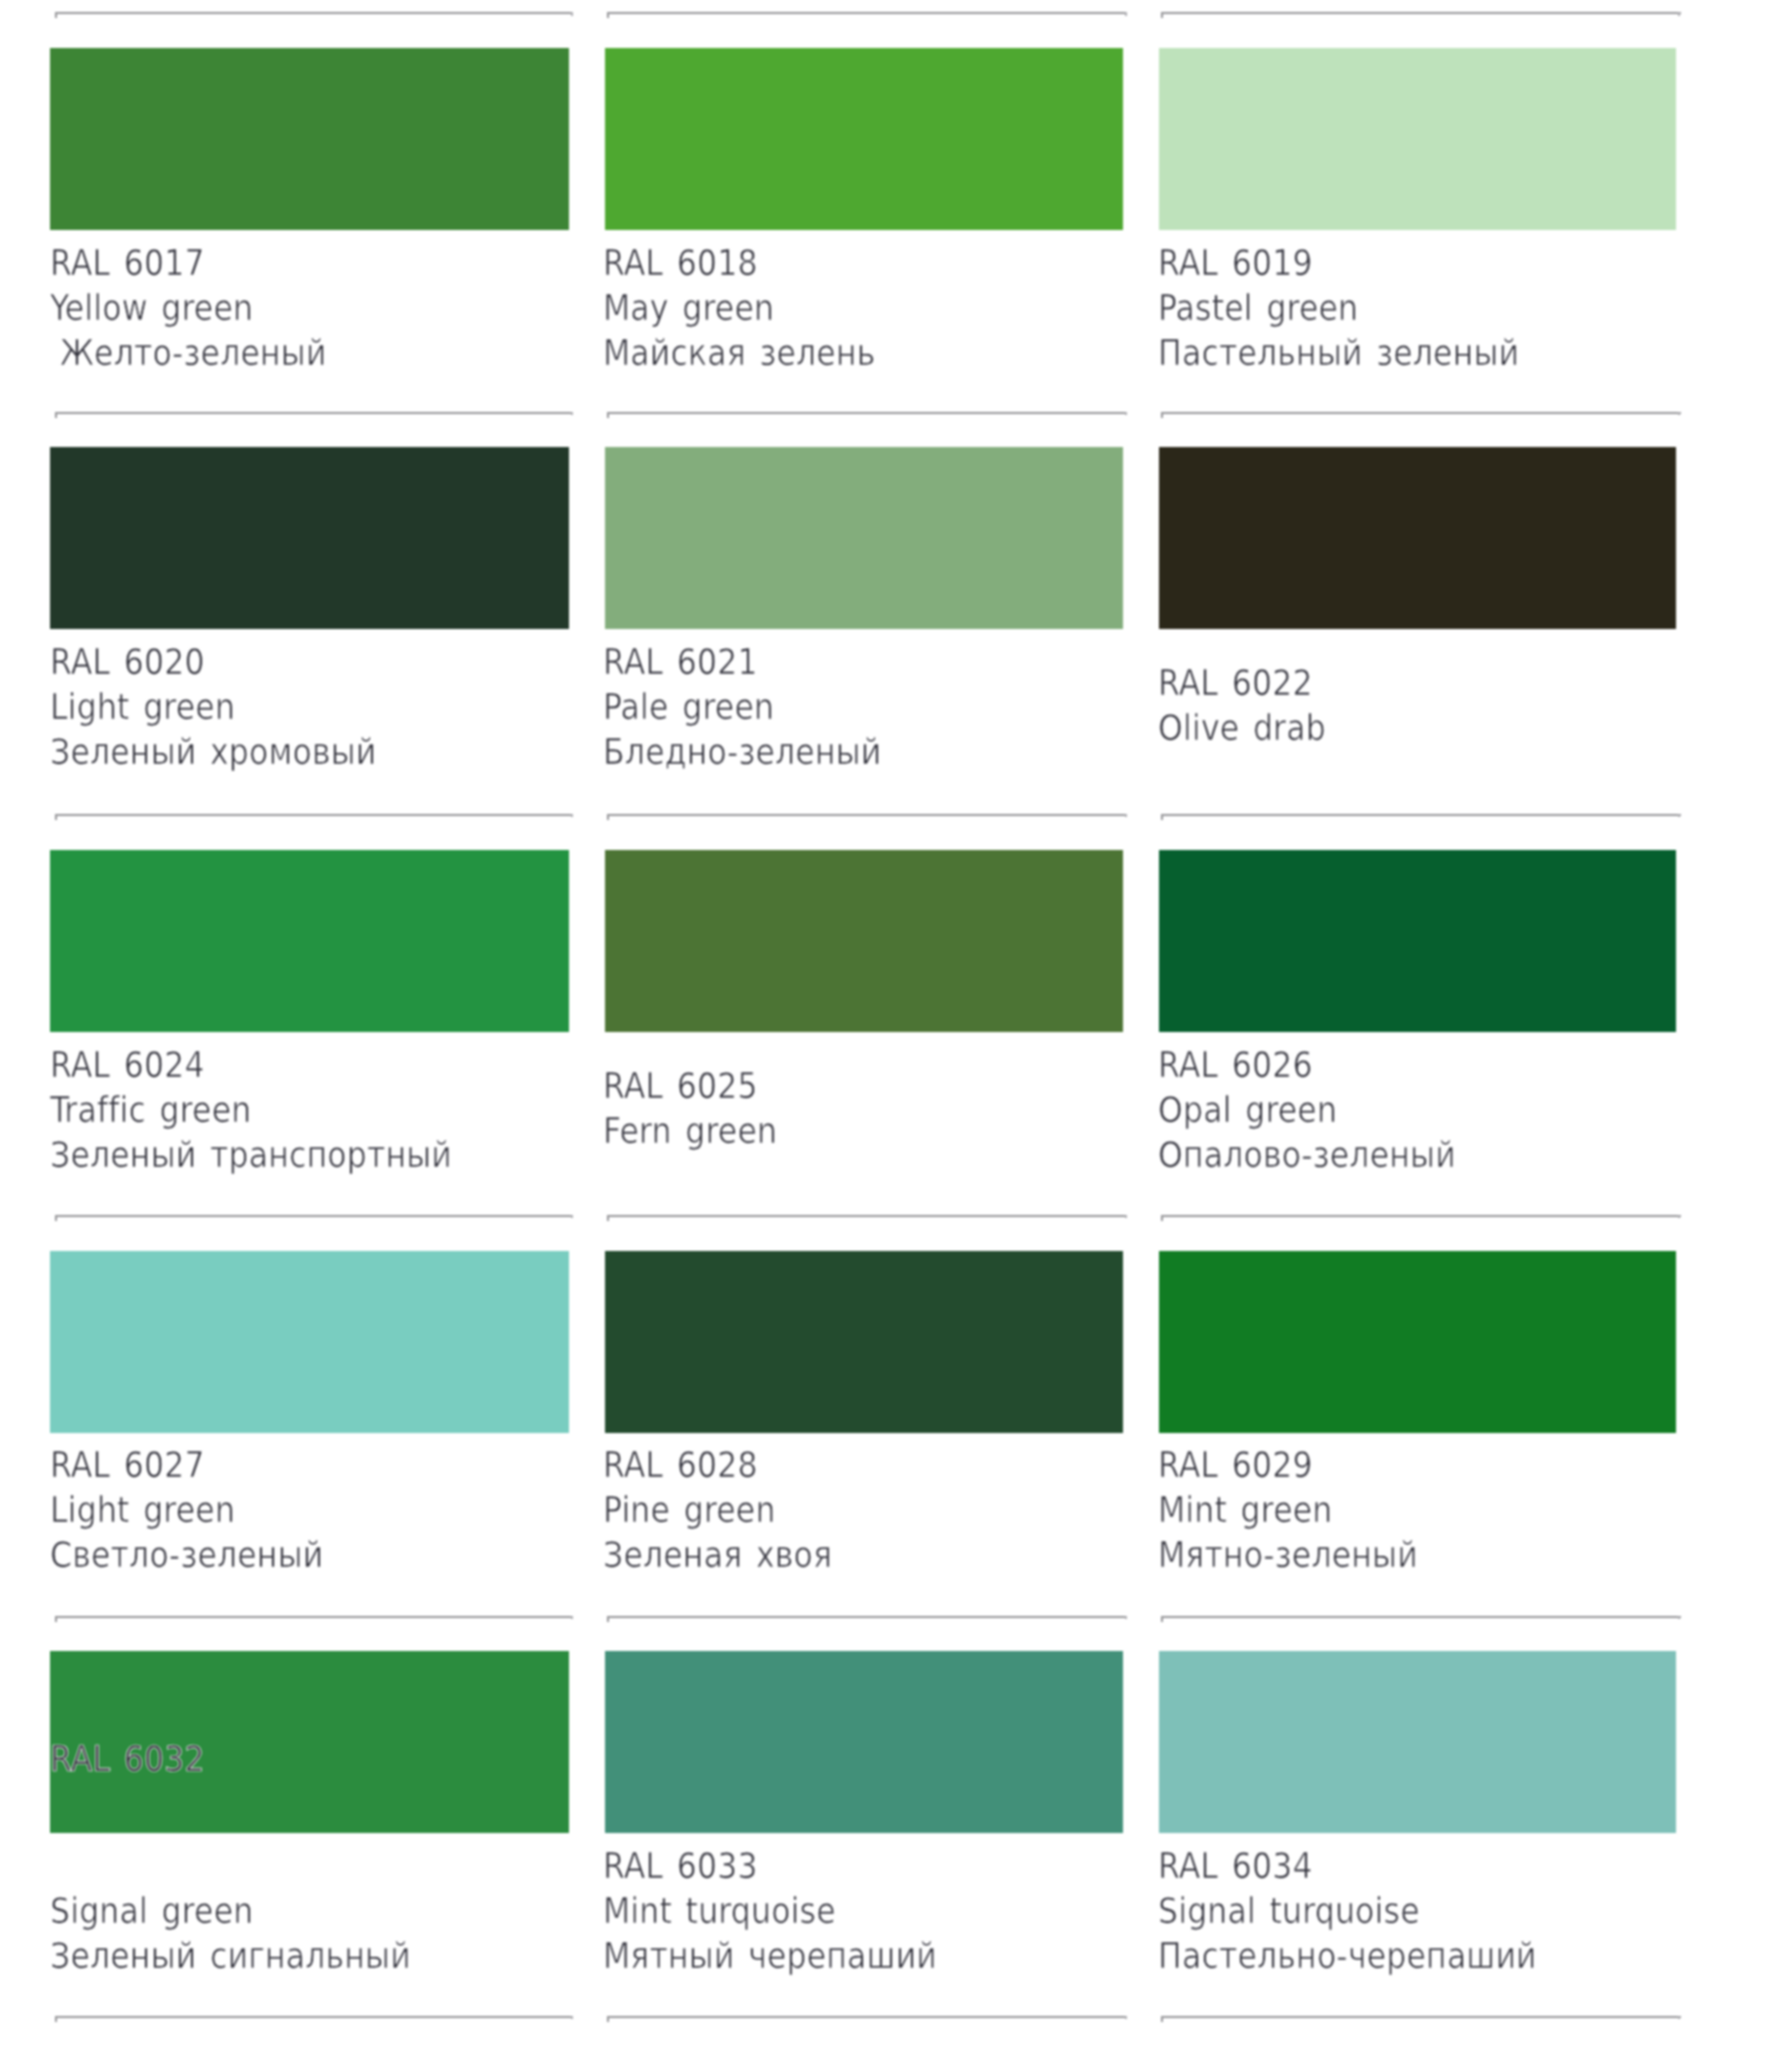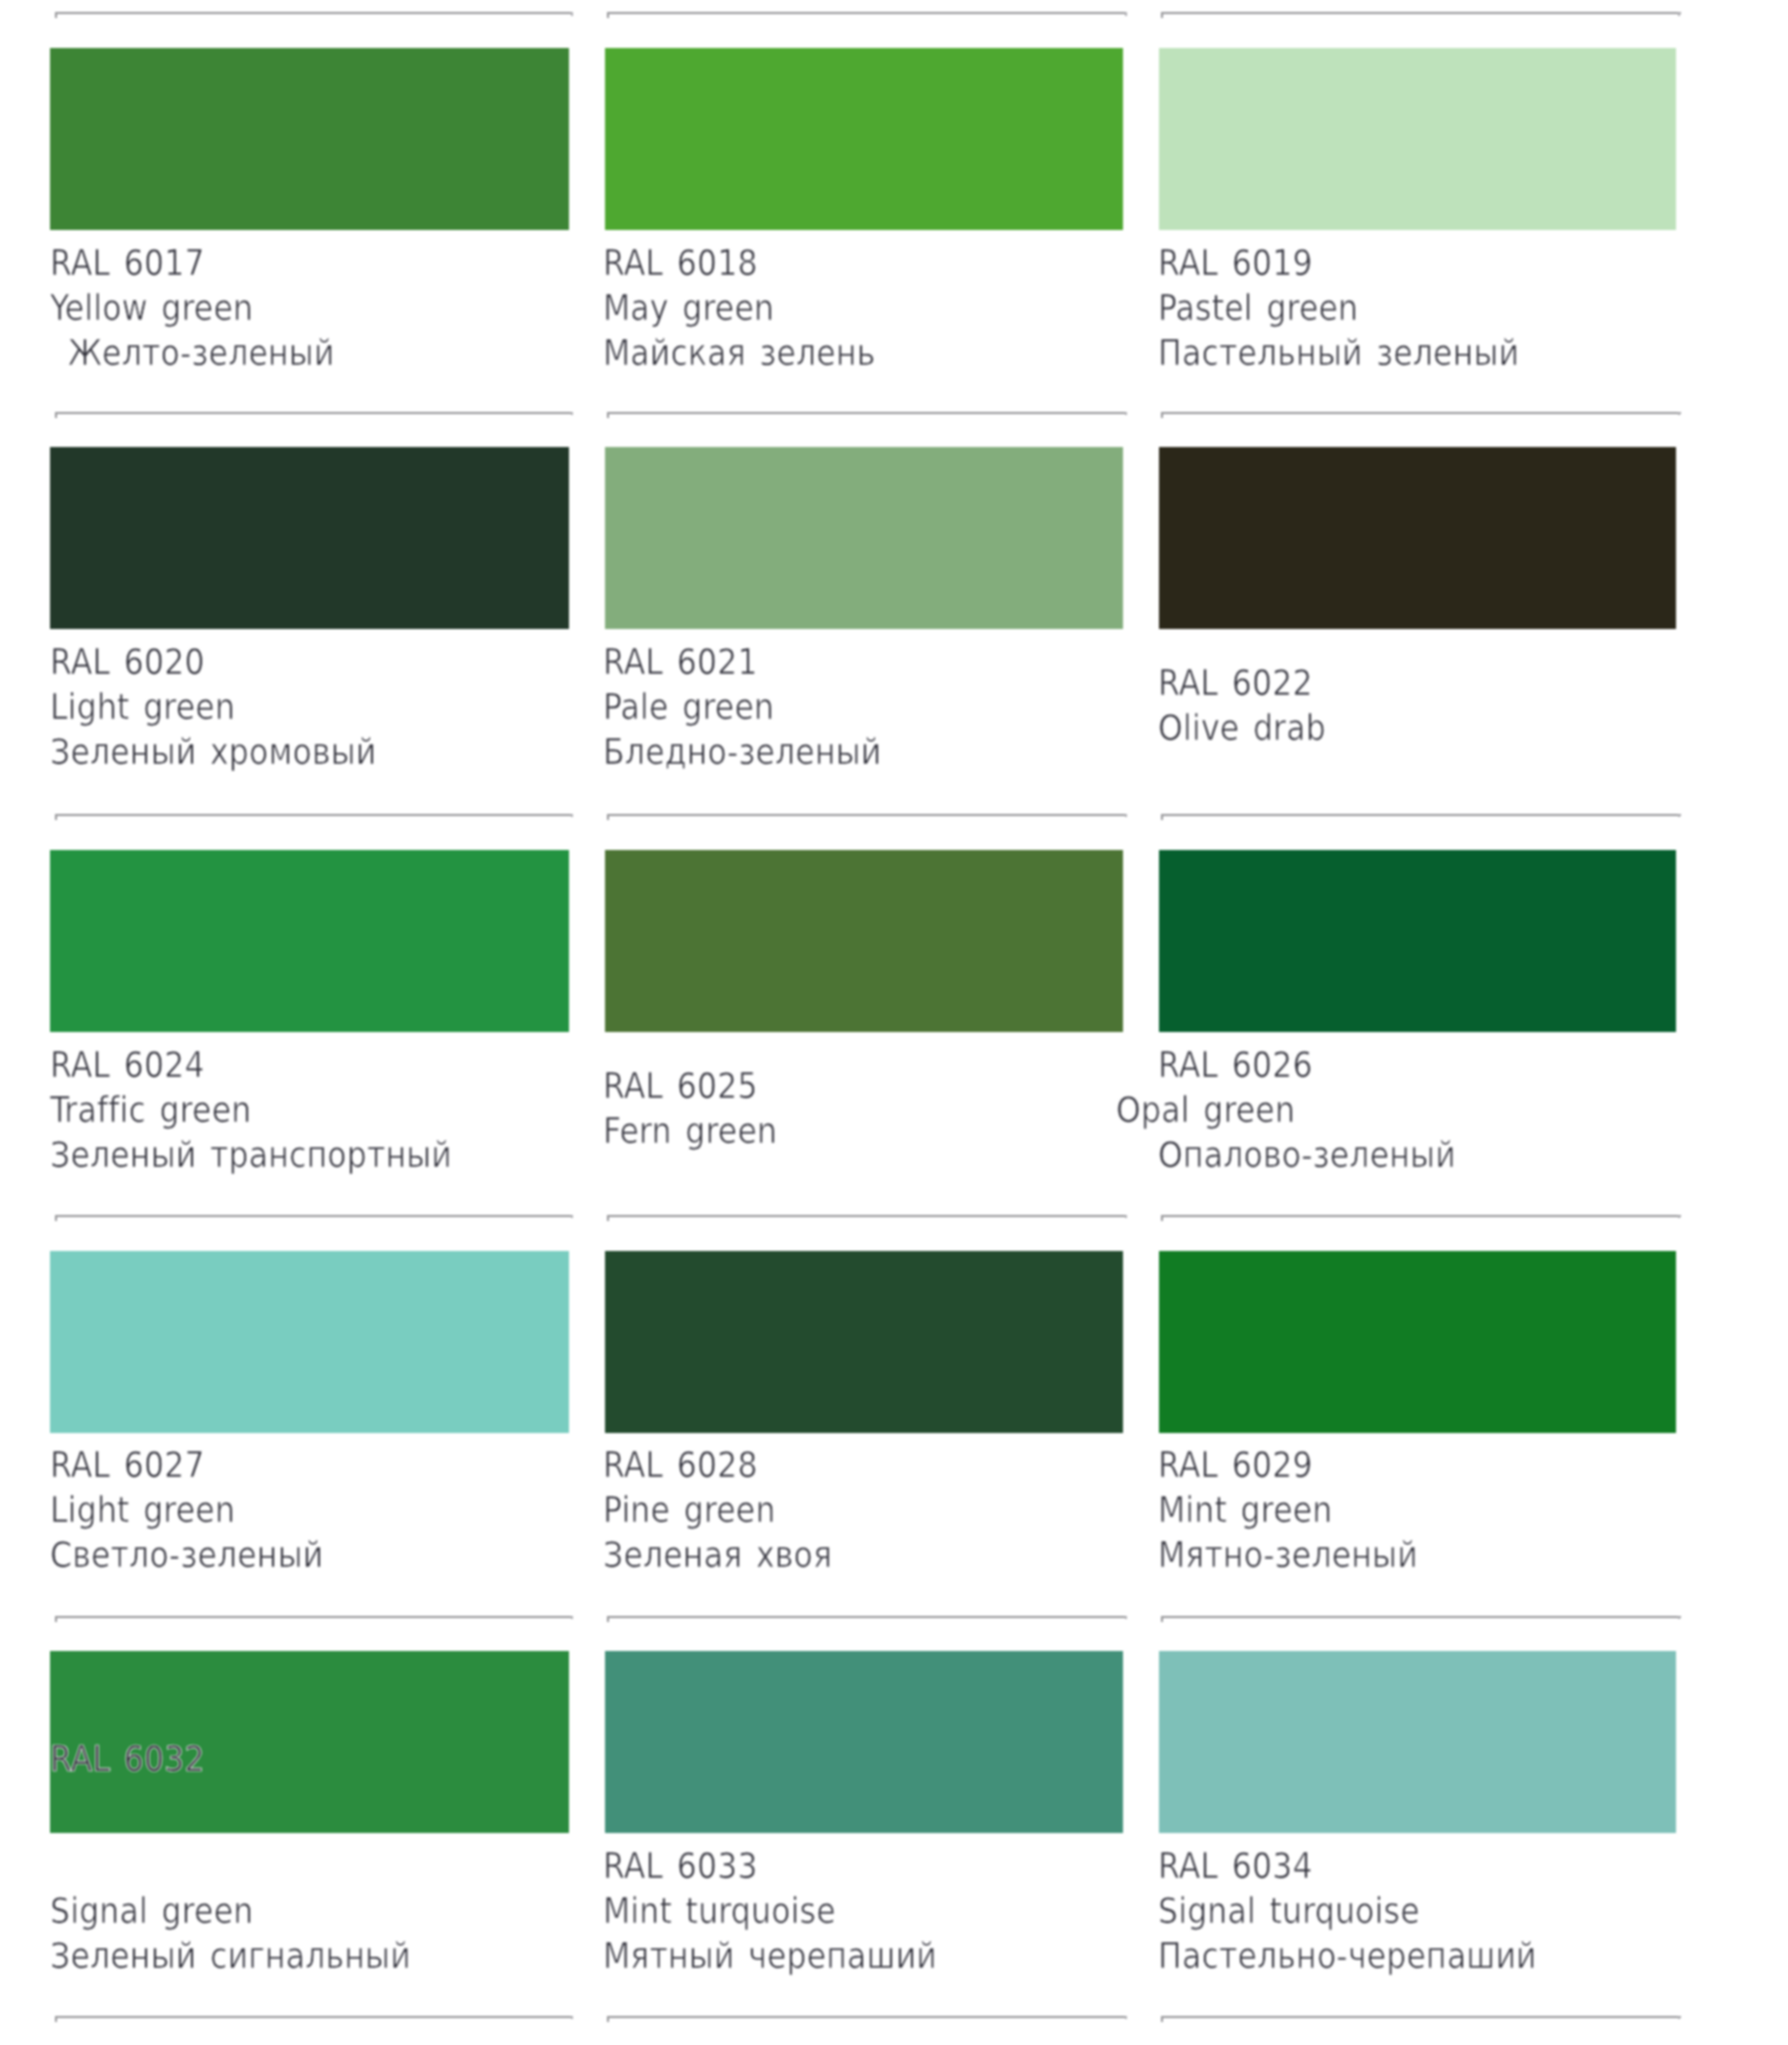--- a/index.html
+++ b/index.html
@@ -70,21 +70,21 @@
 <div class="rule" style="left:607px;top:2016px;width:520px"></div>
 <div class="tick" style="left:607px;top:2016px"></div>
 <div class="tick-end" style="left:1125px;top:2016px"></div>
 <div class="rule" style="left:1161px;top:2016px;width:520px"></div>
 <div class="tick" style="left:1161px;top:2016px"></div>
 <div class="tick-end" style="left:1678px;top:2016px"></div>
 <div class="cell">
   <div class="swatch" style="left: 50px; top: 48px; width: 519px; height: 182px; background: rgb(61, 133, 53);"></div>
   <div class="txt" style="left:50px;top:241px">RAL 6017</div>
   <div class="txt" style="left:50px;top:286px">Yellow green</div>
-  <div class="txt" style="left:68px;top:331px">Желто-зеленый</div>
+  <div class="txt" style="left:60px;top:331px">Желто-зеленый</div>
 </div>
 <div class="cell">
   <div class="swatch" style="left: 605px; top: 48px; width: 518px; height: 182px; background: rgb(78, 168, 48);"></div>
   <div class="txt" style="left:603px;top:241px">RAL 6018</div>
   <div class="txt" style="left:603px;top:286px">May green</div>
   <div class="txt" style="left:603px;top:331px">Майская зелень</div>
 </div>
 <div class="cell">
   <div class="swatch" style="left: 1159px; top: 48px; width: 517px; height: 182px; background: rgb(190, 226, 187);"></div>
   <div class="txt" style="left:1158px;top:241px">RAL 6019</div>
@@ -115,21 +115,21 @@
   <div class="txt" style="left:50px;top:1133px">Зеленый транспортный</div>
 </div>
 <div class="cell">
   <div class="swatch" style="left: 605px; top: 850px; width: 518px; height: 182px; background: rgb(76, 116, 52);"></div>
   <div class="txt" style="left:603px;top:1064px">RAL 6025</div>
   <div class="txt" style="left:603px;top:1109px">Fern green</div>
 </div>
 <div class="cell">
   <div class="swatch" style="left: 1159px; top: 850px; width: 517px; height: 182px; background: rgb(6, 95, 46);"></div>
   <div class="txt" style="left:1158px;top:1043px">RAL 6026</div>
-  <div class="txt" style="left:1116px;top:1088px">Opal green</div>
+  <div class="txt" style="left:1158px;top:1088px">Opal green</div>
   <div class="txt" style="left:1158px;top:1133px">Опалово-зеленый</div>
 </div>
 <div class="cell">
   <div class="swatch" style="left: 50px; top: 1251px; width: 519px; height: 182px; background: rgb(121, 205, 192);"></div>
   <div class="txt" style="left:50px;top:1443px">RAL 6027</div>
   <div class="txt" style="left:50px;top:1488px">Light green</div>
   <div class="txt" style="left:50px;top:1533px">Светло-зеленый</div>
 </div>
 <div class="cell">
   <div class="swatch" style="left: 605px; top: 1251px; width: 518px; height: 182px; background: rgb(35, 75, 46);"></div>

